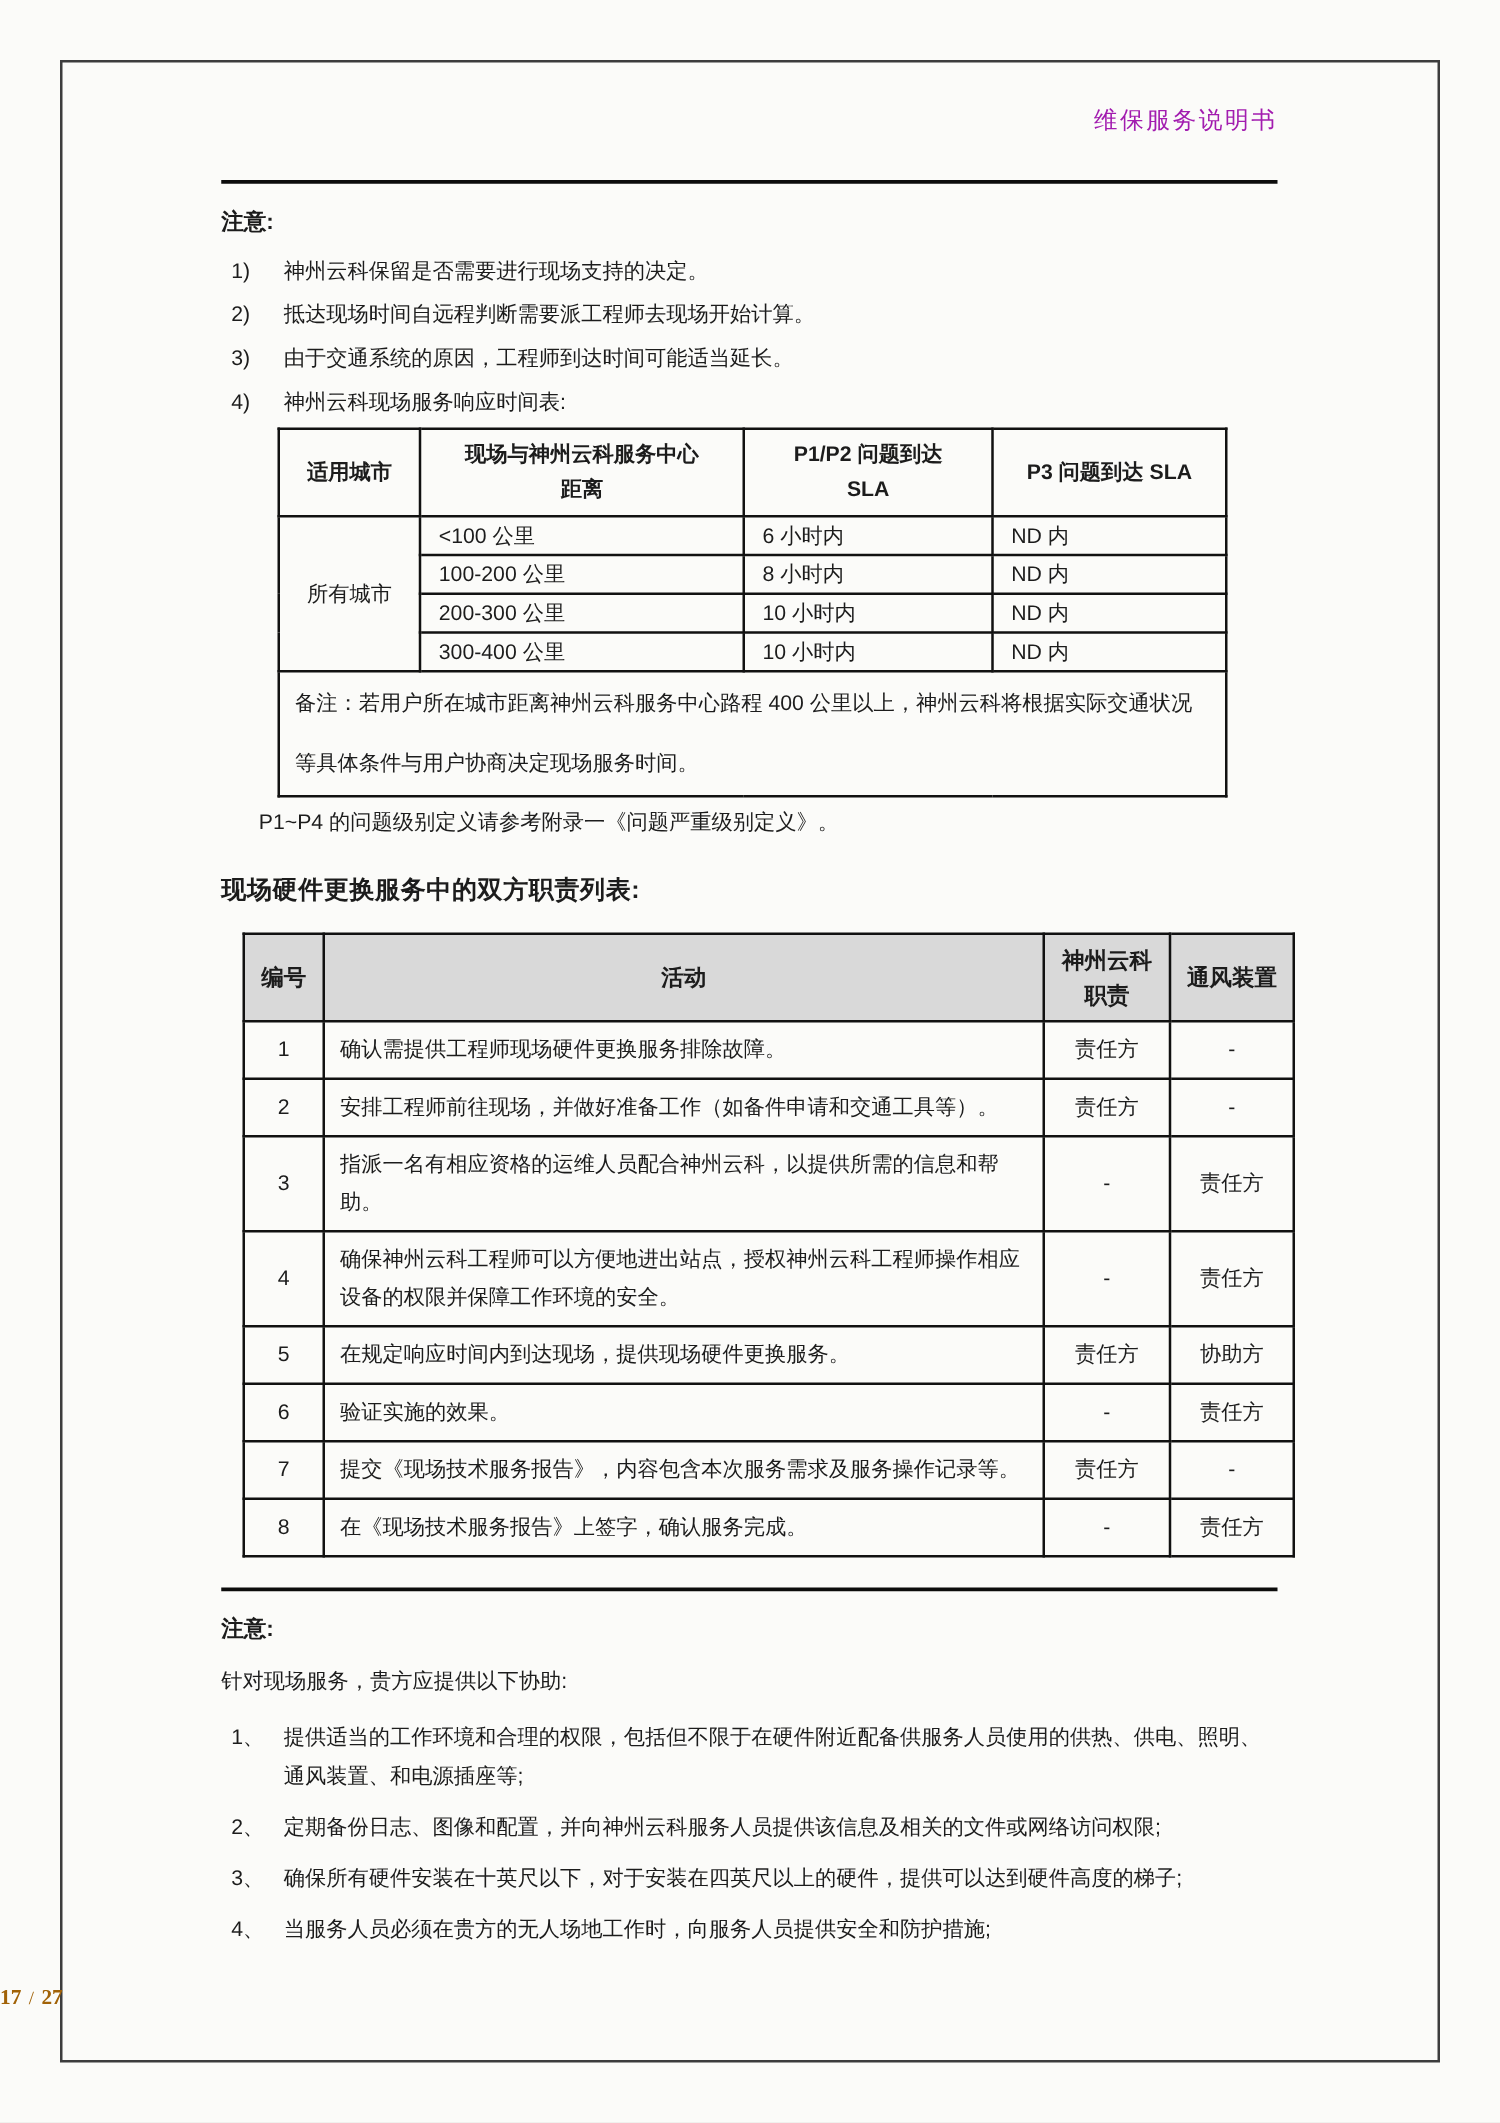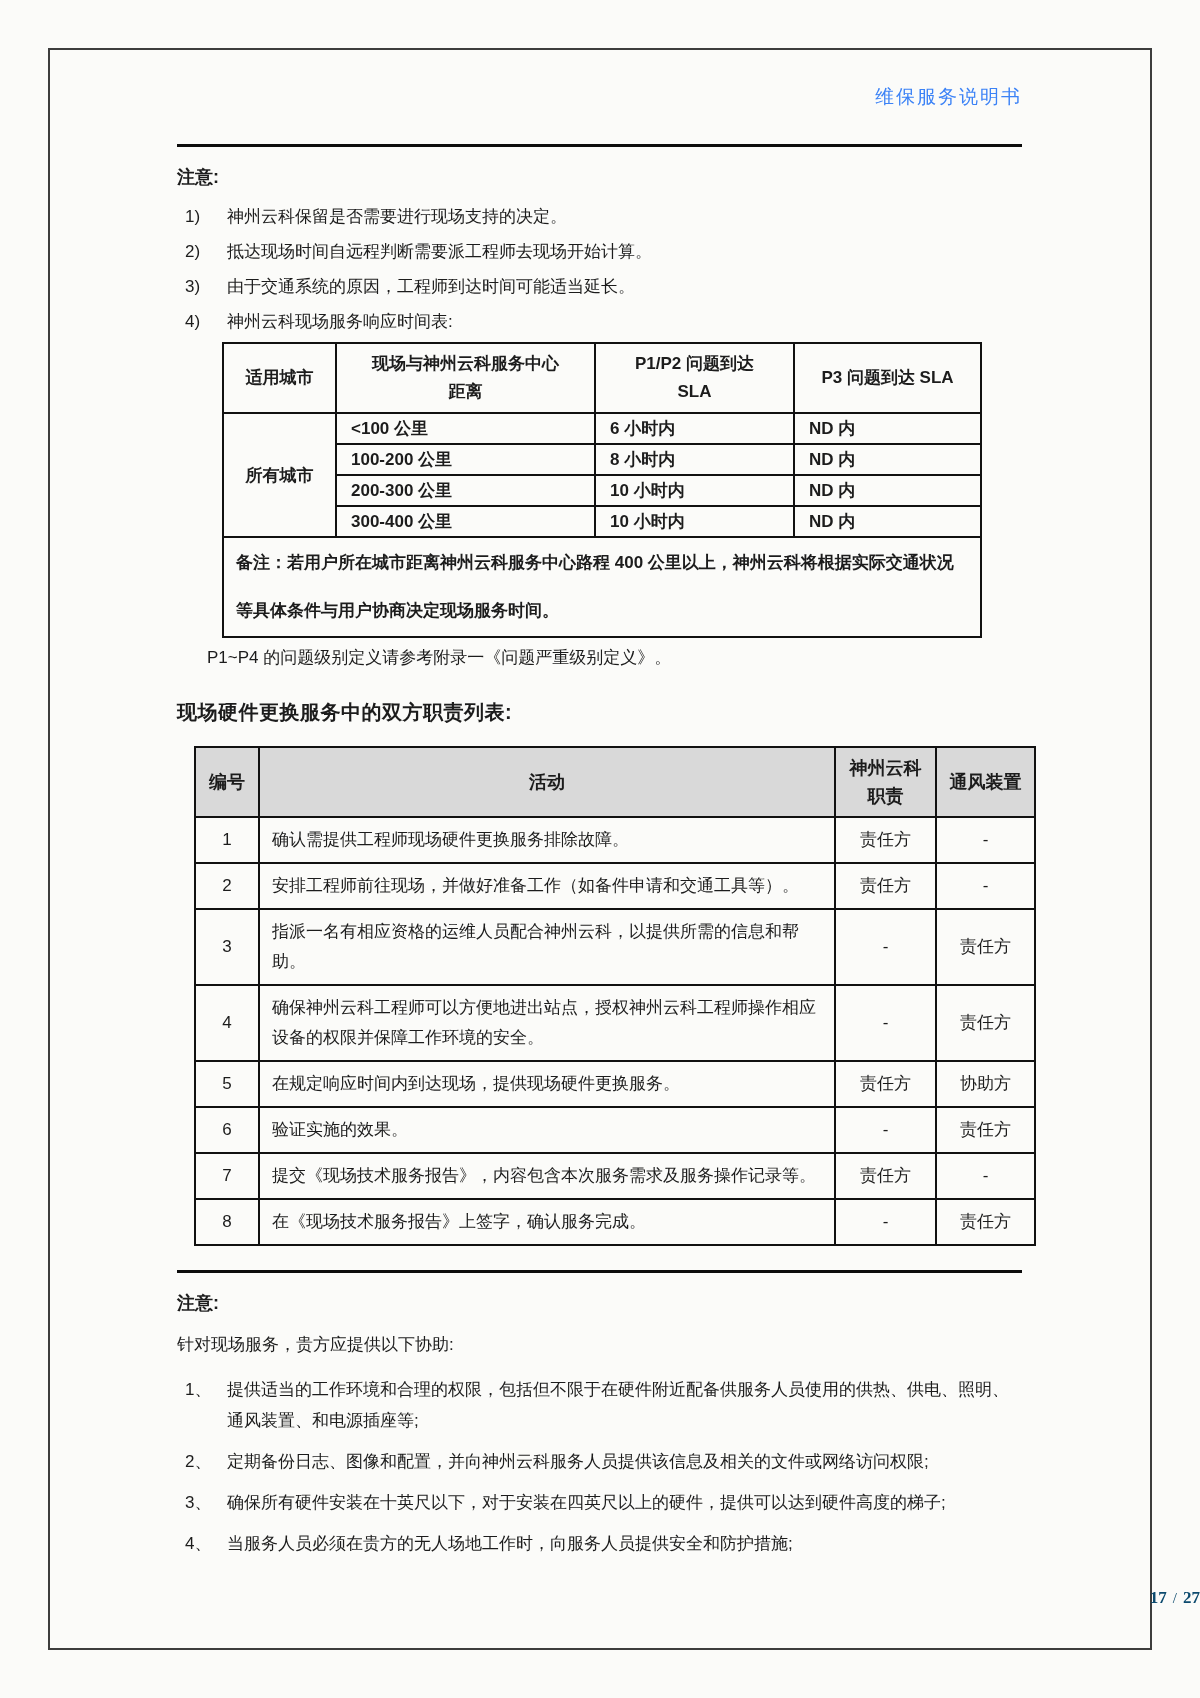--- a/index.html
+++ b/index.html
@@ -13,56 +13,56 @@
     font-family:"Liberation Sans", sans-serif;
     overflow:hidden;
   }
   .frame {
     position:absolute; left:48px; top:48px; right:48px; bottom:48px;
     border:2px solid #3d3d3d;
     pointer-events:none;
   }
   .content { position:relative; margin:0 178px 0 177px; padding-top:84px; width:845px; }
 
-  .doc-header { text-align:right; font-family:"Liberation Serif", serif; font-size:19px; line-height:26px; color:#3b82f6; letter-spacing:2px; }
+  .doc-header { text-align:right; font-family:"Liberation Serif", serif; font-size:19px; line-height:26px; color:#a21caf; letter-spacing:2px; }
   .rule { height:3px; background:#0c0c0c; }
   .rule-top { margin-top:34px; }
   .rule-bottom { margin-top:24px; }
 
   .note-label { margin-top:18px; font-size:18px; font-weight:bold; line-height:25px; }
   .toplist { margin-top:12px; }
   .list-item { display:flex; line-height:30px; margin-bottom:5px; font-size:17px; }
   .list-item .num { width:50px; flex:0 0 50px; padding-left:8px; }
   .list-item .txt { flex:1; }
 
   table { border-collapse:collapse; table-layout:fixed; }
   td, th { border:2px solid #111; font-size:17px; vertical-align:middle; word-break:break-all; }
 
   
   .t1 { width:758px; margin-left:45px; }
   .t1 th { font-weight:bold; text-align:center; line-height:28px; padding:6px 4px; white-space:pre-line; background:#fbfbf9; }
-  .t1 td { height:30px; line-height:29px; padding:0 14px; text-align:left;font-weight:bold; }
+  .t1 td { height:30px; line-height:29px; padding:0 14px; text-align:left; }
   .t1 td.city { text-align:center; padding:0 6px; }
   .t1 td.remark { height:auto; line-height:48px; padding:1px 12px; word-break:break-all; }
 
   
   .t2 { width:840px; margin-left:17px; margin-top:20px;border-radius:29px; }
   .t2 th { font-weight:bold; text-align:center; background:#d9d9d9; line-height:28px; padding:6px 6px; white-space:pre-line; font-size:18px; }
   .t2 td { line-height:30px; padding:7px 12px; }
   .t2 td.c { text-align:center; padding:7px 4px; }
 
   .p-note { margin-top:8px; margin-left:30px; font-size:17px; line-height:24px; }
   .section-title { margin-top:28px; font-size:20px; font-weight:bold; line-height:28px; letter-spacing:0.5px; }
 
   .intro { margin-top:16px; font-size:17px; line-height:26px; }
   .botlist { margin-top:16px; }
   .botlist .list-item { line-height:31px; margin-bottom:10px; }
 
-  .footer { position:absolute; left:0; top:1588px; width:100%; text-align:right;
-            font-family:"Liberation Serif", serif; font-size:17px; color:#0c4a6e; }
+  .footer { position:absolute; left:0; top:1588px; width:100%; text-align:left;
+            font-family:"Liberation Serif", serif; font-size:17px; color:#a16207; }
   .footer b { font-weight:bold; }
   .footer .sep { font-weight:normal; padding:0 6px; font-size:15px; }
 </style>
 </head>
 <body>
 
 <div class="page">
   <div class="frame"></div>
 
   <div class="content">

